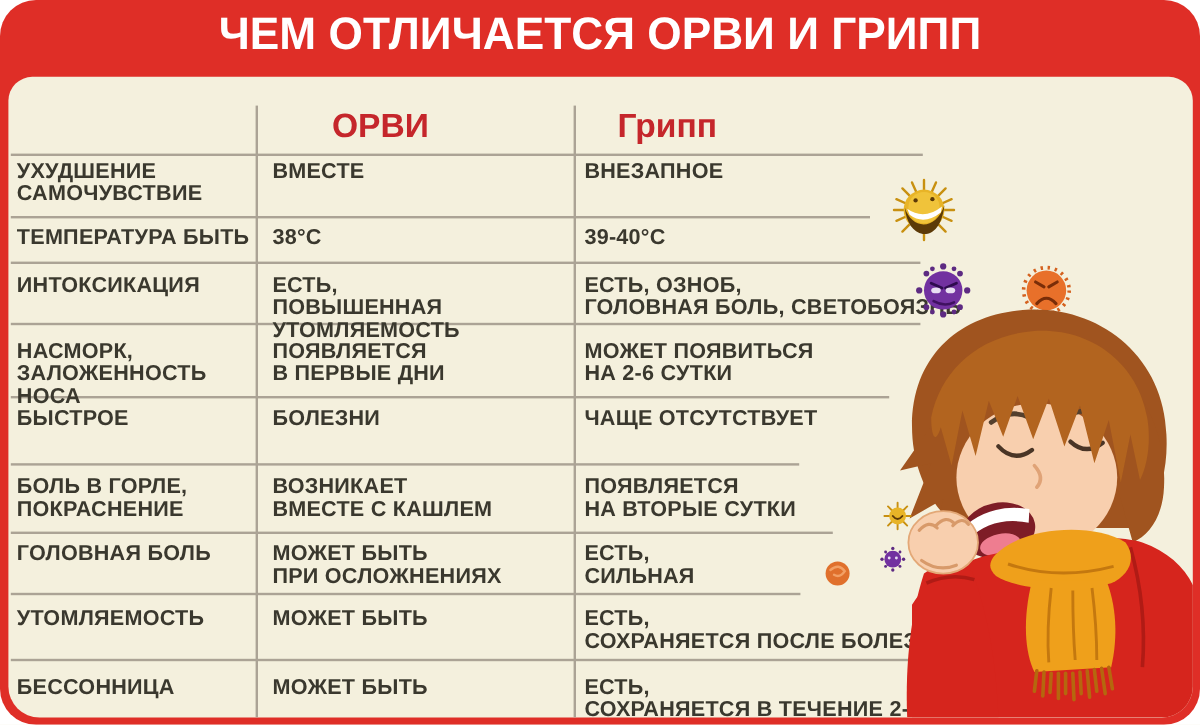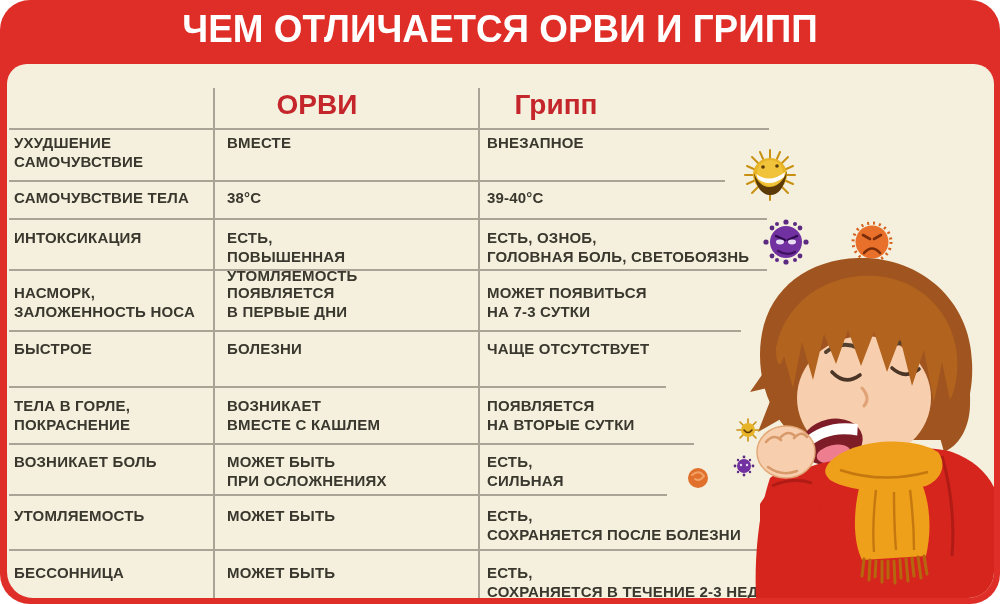--- a/index.html
+++ b/index.html
@@ -34,21 +34,21 @@
     position:absolute;top:25px;transform:translateX(-50%);
     font-weight:700;font-size:28px;color:#c5262b;white-space:nowrap;
   }
   .ch-orvi{left:310px;} .ch-gripp{left:549px;}
   
   .row{position:absolute;left:7px;right:0;height:0;}
   .r1{top:69px;} .r2{top:124px;} .r3{top:164px;} .r4{top:219px;}
   .r5{top:275px;} .r6{top:332px;} .r7{top:388px;} .r8{top:442px;} .r9{top:499px;}
   .cell{
     position:absolute;top:0;white-space:pre-line;
-    font-weight:700;font-size:15px;line-height:19px;
+    font-weight:700;font-size:18px;line-height:19px;
     color:#3a382e;letter-spacing:.2px;
   }
   .c1{left:0;width:198px;} .c2{left:213px;width:250px;} .c3{left:473px;width:320px;}
   .illustration{position:absolute;left:673px;top:76px;width:320px;height:458px;}
 </style>
 </head>
 <body>
 
 <div class="frame">
   <div class="banner">
@@ -72,54 +72,54 @@
     <div class="colhead ch-orvi">ОРВИ</div>
     <div class="colhead ch-gripp">Грипп</div>
 
     <div class="row r1">
       <div class="cell c1">УХУДШЕНИЕ
 САМОЧУВСТВИЕ</div>
       <div class="cell c2">ВМЕСТЕ</div>
       <div class="cell c3">ВНЕЗАПНОЕ</div>
     </div>
     <div class="row r2">
-      <div class="cell c1">САМОЧУВСТВИЕ ТЕЛА</div>
+      <div class="cell c1">ТЕМПЕРАТУРА БЫТЬ</div>
       <div class="cell c2">38°С</div>
       <div class="cell c3">39-40°С</div>
     </div>
     <div class="row r3">
       <div class="cell c1">ИНТОКСИКАЦИЯ</div>
       <div class="cell c2">ЕСТЬ,
 ПОВЫШЕННАЯ УТОМЛЯЕМОСТЬ</div>
       <div class="cell c3">ЕСТЬ, ОЗНОБ,
 ГОЛОВНАЯ БОЛЬ, СВЕТОБОЯЗНЬ</div>
     </div>
     <div class="row r4">
       <div class="cell c1">НАСМОРК,
 ЗАЛОЖЕННОСТЬ НОСА</div>
       <div class="cell c2">ПОЯВЛЯЕТСЯ
 В ПЕРВЫЕ ДНИ</div>
       <div class="cell c3">МОЖЕТ ПОЯВИТЬСЯ
-НА 7-3 СУТКИ</div>
+НА 2-6 СУТКИ</div>
     </div>
     <div class="row r5">
       <div class="cell c1">БЫСТРОЕ</div>
       <div class="cell c2">БОЛЕЗНИ</div>
       <div class="cell c3">ЧАЩЕ ОТСУТСТВУЕТ</div>
     </div>
     <div class="row r6">
-      <div class="cell c1">ТЕЛА В ГОРЛЕ,
+      <div class="cell c1">БОЛЬ В ГОРЛЕ,
 ПОКРАСНЕНИЕ</div>
       <div class="cell c2">ВОЗНИКАЕТ
 ВМЕСТЕ С КАШЛЕМ</div>
       <div class="cell c3">ПОЯВЛЯЕТСЯ
 НА ВТОРЫЕ СУТКИ</div>
     </div>
     <div class="row r7">
-      <div class="cell c1">ВОЗНИКАЕТ БОЛЬ</div>
+      <div class="cell c1">ГОЛОВНАЯ БОЛЬ</div>
       <div class="cell c2">МОЖЕТ БЫТЬ
 ПРИ ОСЛОЖНЕНИЯХ</div>
       <div class="cell c3">ЕСТЬ,
 СИЛЬНАЯ</div>
     </div>
     <div class="row r8">
       <div class="cell c1">УТОМЛЯЕМОСТЬ</div>
       <div class="cell c2">МОЖЕТ БЫТЬ</div>
       <div class="cell c3">ЕСТЬ,
 СОХРАНЯЕТСЯ ПОСЛЕ БОЛЕЗНИ</div>

